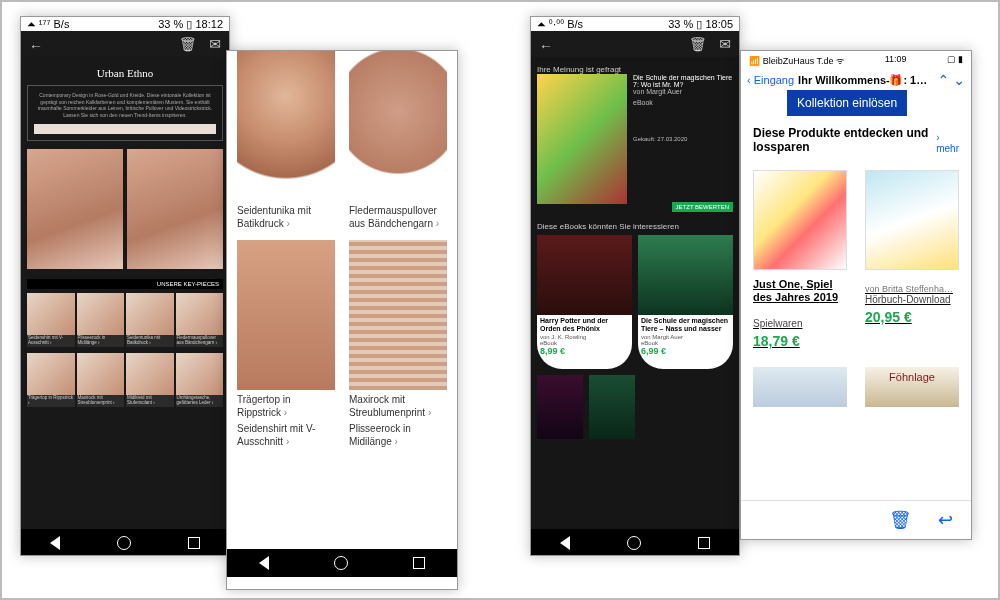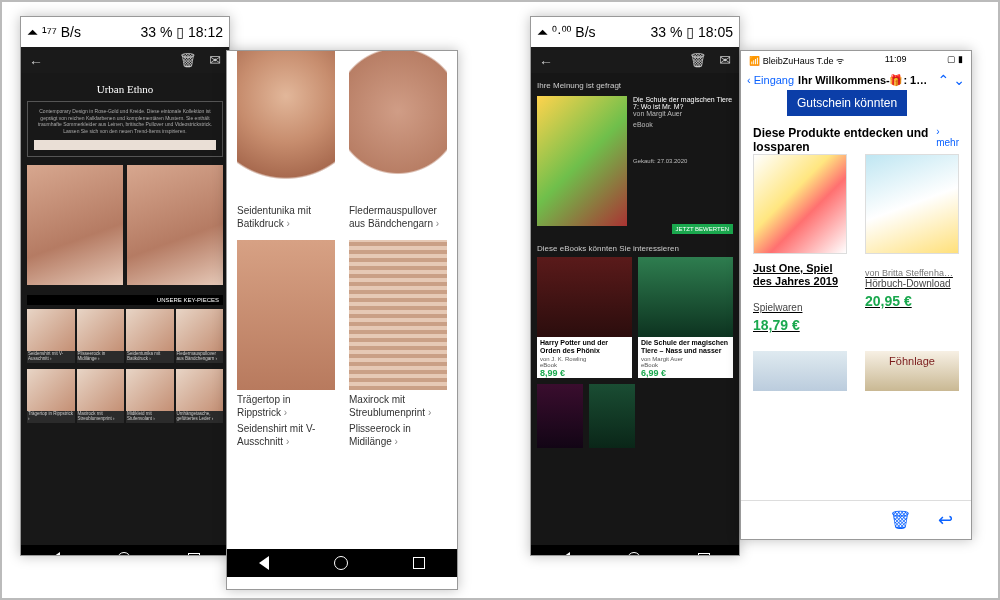--- a/index.html
+++ b/index.html
@@ -1,19 +1,19 @@
 <!DOCTYPE html>
 <html><head>
 <meta charset="utf-8">
 <style>
   * { margin:0; padding:0; box-sizing:border-box; font-family: -apple-system, Helvetica, Arial, sans-serif; }
   body { background:#fff; width:1000px; height:600px; position:relative; overflow:hidden; }
   .stage { position:relative; width:1000px; height:600px; border:2px solid #bbb; }
   .phone { position:absolute; background:#fff; box-shadow:0 0 12px rgba(0,0,0,.25); border:1px solid #999; overflow:hidden; }
-  .statusbar { display:flex; justify-content:space-between; align-items:center; font-size:14px; padding:2px 6px; color:#000; background:#fff; height:30px;}
+  .statusbar { display:flex; justify-content:space-between; align-items:center; font-size:11px; padding:2px 6px; color:#000; background:#fff; height:14px;}
   .topbar { background:#1a1a1a; height:26px; display:flex; align-items:center; padding:0 8px; justify-content:space-between;}
   .topbar .ico { color:#ccc; font-size:14px; }
   .navbar { height:28px; background:#000; display:flex; justify-content:space-around; align-items:center; }
   .navbar .tri { width:0;height:0;border-top:7px solid transparent;border-bottom:7px solid transparent;border-right:10px solid #fff;}
   .navbar .cir { width:14px;height:14px;border:1.5px solid #fff;border-radius:50%;}
   .navbar .sq  { width:12px;height:12px;border:1.5px solid #fff;}
 
   
   #p1 { left:18px; top:14px; width:210px; height:540px; }
   #p1 .body { background:#181818; color:#ddd; height:472px; overflow:hidden; font-size:7px; padding:6px;}
@@ -36,28 +36,28 @@
   .prodGrid .cap::after{content:" ›"; color:#888;}
   .pimg { width:100%; height:150px; display:flex; align-items:center; justify-content:center;}
   .shirt1{background:radial-gradient(circle at 50% 30%,#e2b79a 0%,#c78d6e 40%,#a86a4f 70%,#fff 72%);}
   .shirt2{background:radial-gradient(circle at 50% 40%,#d09d86 0%,#b87e65 60%,#fff 62%);}
   .shirt3{background:linear-gradient(#d7a184,#b87a5e);}
   .shirt4{background:repeating-linear-gradient(0deg,#caa086 0 4px,#e6c9b5 4px 8px);}
 
   
   #p3 { left:528px; top:14px; width:210px; height:540px;}
   #p3 .body{ background:#161616; color:#ddd; height:472px; overflow:hidden; font-size:8px; padding:6px;}
-  .opH { font-size:8px; color:#ccc; margin:2px 0 6px;}
+  .opH { font-size:8px; color:#ccc; margin:2px 0 0;}
   .opWrap{ display:flex; gap:6px;}
   .cover{ width:90px; height:130px; background:linear-gradient(135deg,#ffd34d,#6fbf4b,#a33);}
   .opMeta{ font-size:7px; color:#bbb; flex:1;}
   .opMeta .btn{ background:#1aa84e; color:#fff; font-size:6px; padding:2px 4px; display:inline-block; margin-top:60px;}
   .recH{ font-size:8px; color:#ccc; margin:10px 0 4px;}
   .recRow{ display:flex; gap:6px;}
-  .recCell{ flex:1; background:#fff; color:#000; padding:0 0 0;}
+  .recCell{ flex:1; background:#fff; color:#000; padding:0 0 13px;border-radius:25px;}
   .recCell .cv{ height:80px;}
   .hp{ background:linear-gradient(#5a1a1a,#2b0d0d);}
   .mt{ background:linear-gradient(#2e7d4f,#0d3320);}
   .recCell .ti{ font-size:7px; font-weight:600; padding:2px 3px; line-height:1.1;}
   .recCell .au{ font-size:6px; color:#555; padding:0 3px;}
   .recCell .ty{ font-size:6px; color:#555; padding:0 3px;}
   .recCell .pr{ font-size:9px; font-weight:700; color:#1aa84e; padding:0 3px;}
   .miniRow{ display:flex; gap:6px; margin-top:6px;}
   .miniRow .m{ width:46px; height:64px; background:linear-gradient(#3a0d2e,#120515);}
 
@@ -65,21 +65,21 @@
   #p4 { left:738px; top:48px; width:232px; height:490px; z-index:2;}
   #p4 .status { display:flex; justify-content:space-between; font-size:9px; padding:3px 8px; color:#000;}
   #p4 .hdr { display:flex; align-items:center; gap:4px; padding:2px 6px; font-size:11px;}
   #p4 .hdr .back{ color:#0b62ff; }
   #p4 .hdr .subj{ font-weight:600; flex:1; white-space:nowrap; overflow:hidden; text-overflow:ellipsis;}
   #p4 .hdr .nav{ color:#0b62ff; font-size:14px;}
   #p4 .mailBody{ padding:0 12px; height:410px; overflow:hidden;}
   .blueBtn{ background:#0b3ea8; color:#fff; font-size:12px; padding:6px 10px; display:inline-block; margin:0 0 10px 34px;}
   .secTitle{ font-size:12px; font-weight:700; color:#000; }
   .moreLnk{ color:#0b62ff; font-size:10px;}
-  .secHead{ display:flex; justify-content:space-between; align-items:flex-start; margin-bottom:0;}
+  .secHead{ display:flex; justify-content:space-between; align-items:flex-end; margin-bottom:16px;}
   .prodRow{ display:flex; gap:18px;text-decoration:underline;}
   .prodCol{ flex:1;}
   .prodCol .im{ height:100px; background:#f4f0e6; border:1px solid #ddd;}
   .prodCol .im.left{ background:linear-gradient(135deg,#fff 0%,#ffe680 40%,#ff7070 60%,#fff 100%);}
   .prodCol .im.right{ background:linear-gradient(160deg,#bfe6f2 0%,#fff 50%,#ffe07a 100%);}
   .prodCol .ti{ font-size:11px; font-weight:700; margin-top:8px; line-height:1.2;}
   .prodCol .au{ font-size:9px; color:#777; margin-top:14px;}
   .prodCol .ty{ font-size:10px; color:#444; }
   .prodCol .pr{ font-size:14px; font-weight:700; color:#1aa84e; margin-top:4px;}
   .morePics{ display:flex; gap:18px; margin-top:18px;}
@@ -254,21 +254,21 @@
       <span>11:09</span>
       <span>▢ ▮</span>
     </div>
     <div class="hdr">
       <span class="back">‹ <span>Eingang</span></span>
       <span class="subj">Ihr Willkommens-🎁: 1…</span>
       <span class="nav">⌃</span>
       <span class="nav">⌄</span>
     </div>
     <div class="mailBody">
-      <span class="blueBtn">Gutschein könnten</span>
+      <span class="blueBtn">Kollektion einlösen</span>
       <div class="secHead">
         <div class="secTitle">Diese Produkte entdecken und lossparen</div>
         <div class="moreLnk">› mehr</div>
       </div>
       <div class="prodRow" id="p4prods">
           <div class="prodCol">
       <div class="im left"></div>
       <div class="ti">Just One, Spiel des Jahres 2019</div>
       <div class="au"></div>
       <div class="ty">Spielwaren</div>

